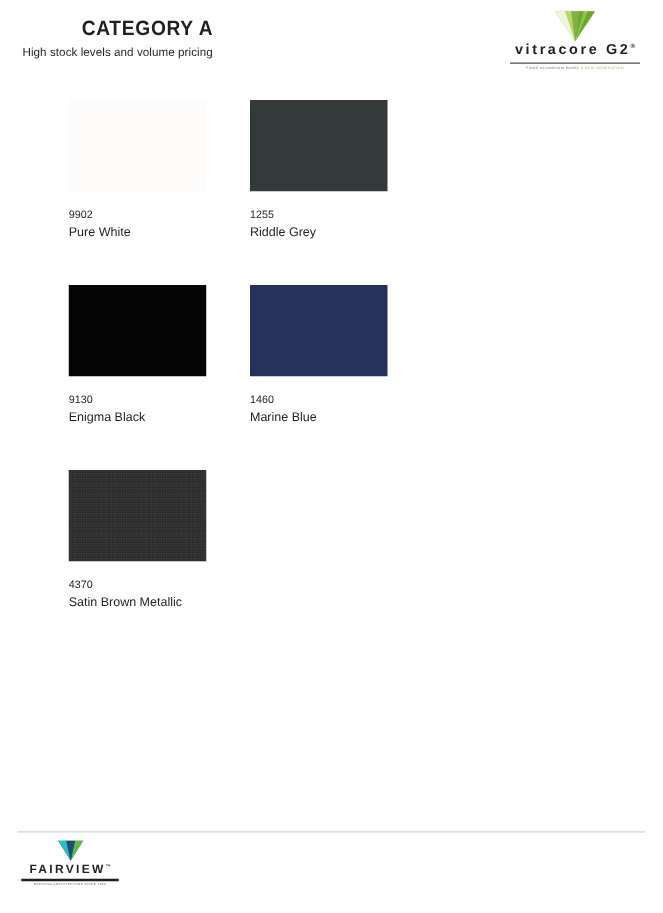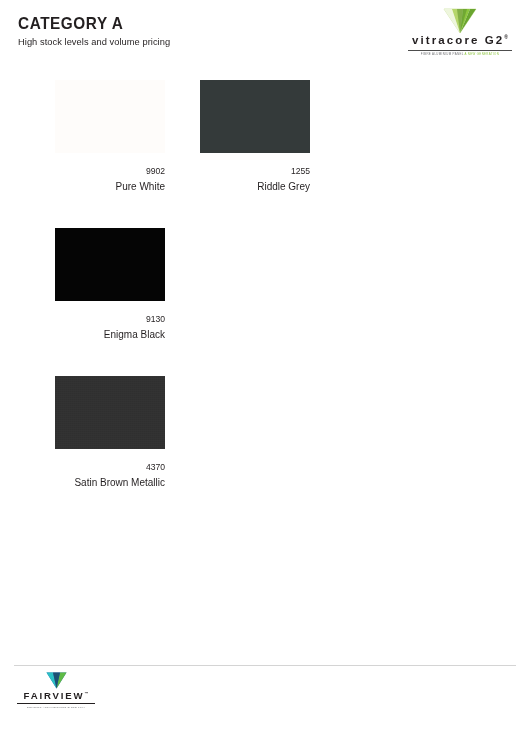--- a/index.html
+++ b/index.html
@@ -20,20 +20,21 @@
   .header {
     position: absolute;
     top: 0; left: 0;
     width: 530px;
     height: 72px;
   }
   .header-text {
     position: absolute;
     left: 18px;
     top: 14px;
+    text-align: right;
   }
   .page-title {
     font-family: "Liberation Sans Narrow", "Liberation Sans", sans-serif;
     font-size: 16.5px;
     font-weight: bold;
     letter-spacing: 0.6px;
     color: #231f20;
     margin: 0;
     line-height: 1.1;
     transform: scaleX(0.93);
@@ -100,21 +101,21 @@
   }
   .swatch-row {
     display: flex;
     height: 148px;
   }
   .swatch-cell {
     width: 110px;
     margin-right: 35px;
     display: flex;
     flex-direction: column;
-    align-items: flex-end;
+    align-items: flex-start;
   }
   .swatch-cell:last-child { margin-right: 0; }
   .swatch-cell.empty { visibility: hidden; }
 
   .swatch-chip {
     width: 110px;
     height: 73px;
     display: block;
     position: relative;
     background-repeat: repeat;
@@ -250,20 +251,25 @@
         <div class="swatch-code">1255</div>
         <div class="swatch-name">Riddle Grey</div>
       </div>
     </div>
     <div class="swatch-row">
       <div class="swatch-cell">
         <div class="swatch-chip" style="background: rgb(5, 5, 5);"></div>
         <div class="swatch-code">9130</div>
         <div class="swatch-name">Enigma Black</div>
       </div>
+      <div class="swatch-cell">
+        <div class="swatch-chip" style="background: rgb(38, 50, 90);"></div>
+        <div class="swatch-code">1460</div>
+        <div class="swatch-name">Marine Blue</div>
+      </div>
     </div>
     <div class="swatch-row">
       <div class="swatch-cell">
         <div class="swatch-chip metallic" style="background: rgb(43, 43, 43);"></div>
         <div class="swatch-code">4370</div>
         <div class="swatch-name">Satin Brown Metallic</div>
       </div>
       <div class="swatch-cell empty">
         <div class="swatch-chip"></div>
         <div class="swatch-code"></div>

